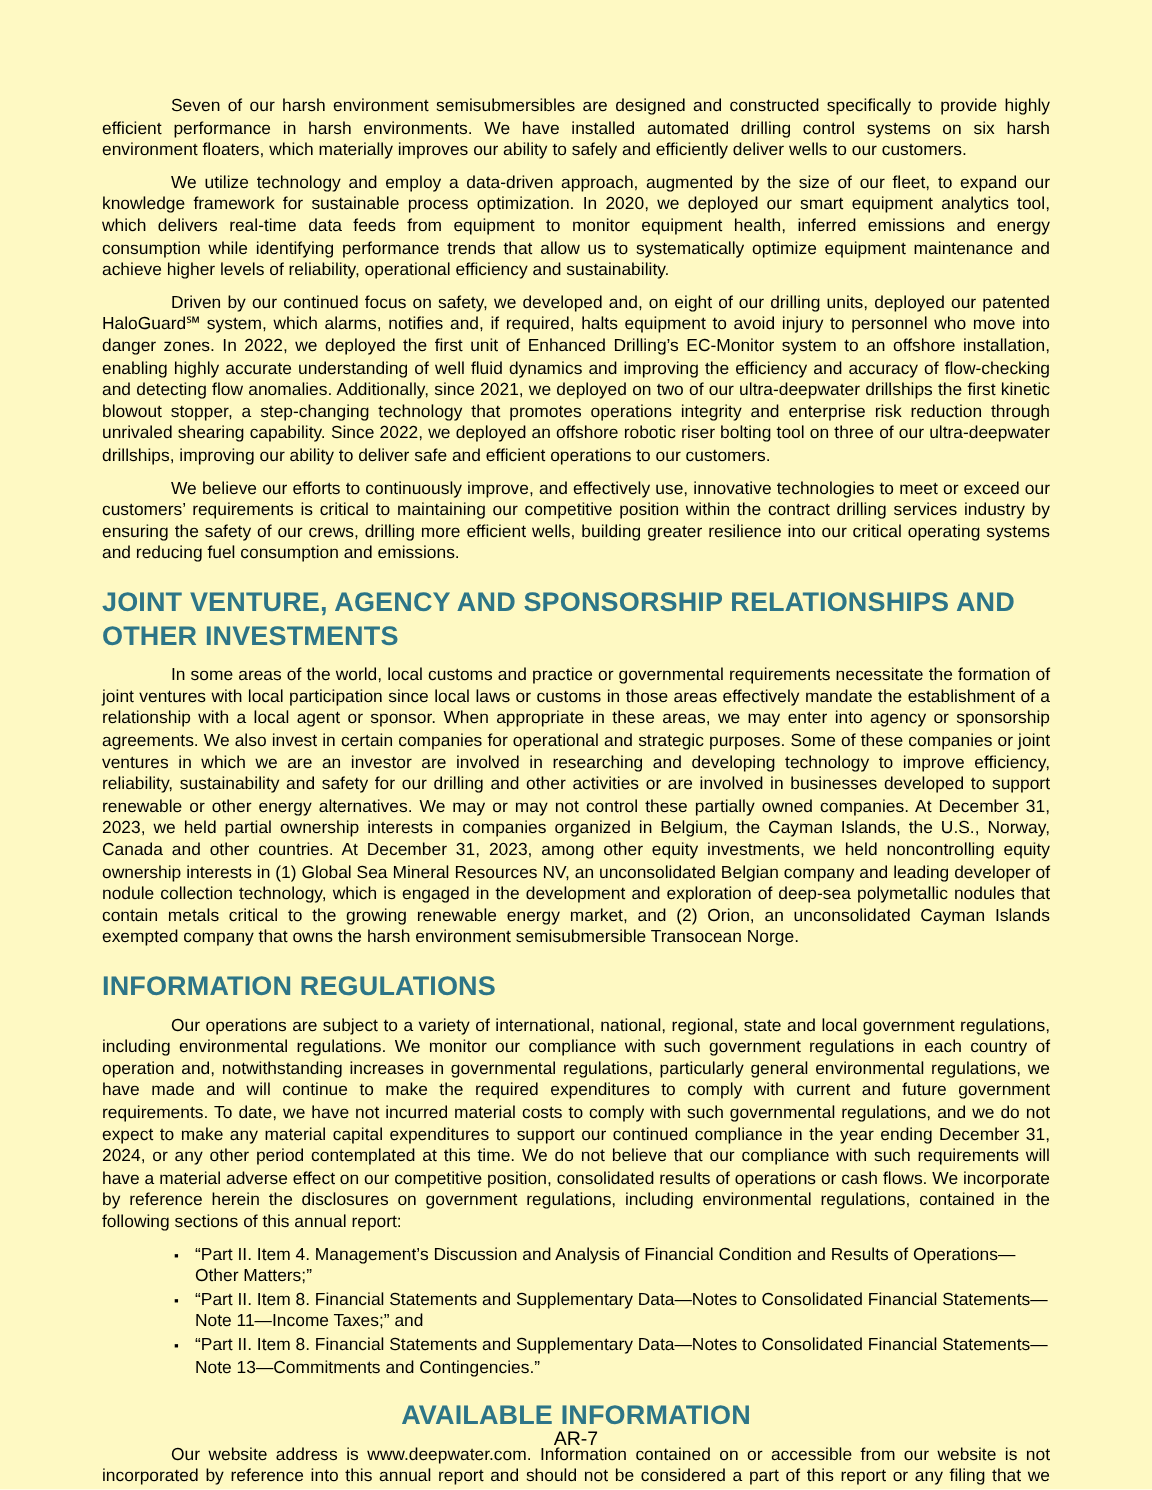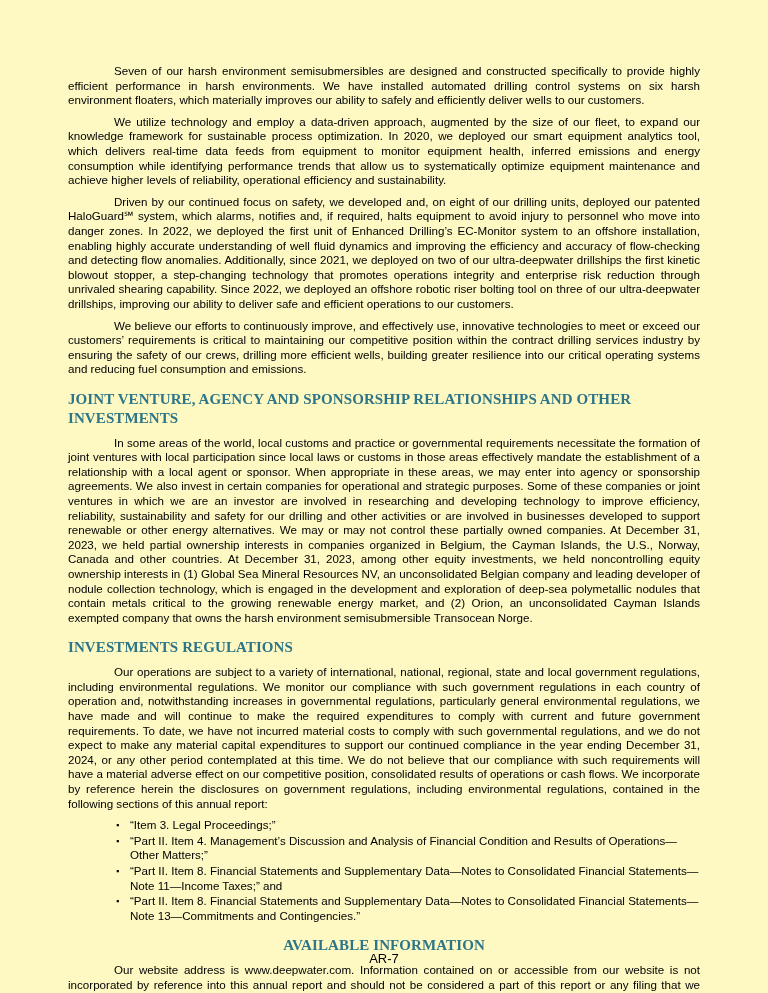--- a/index.html
+++ b/index.html
@@ -16,22 +16,22 @@
     line-height: 1.26;
     color: #000000;
     overflow: hidden;
   }
   p.para {
     margin: 0 0 7px 0;
     text-align: justify;
     text-indent: 46px;
   }
   h2.section-heading {
-    font-family: Liberation Serif, serif;
-    font-size: 15px;
+    font-family: Liberation Sans, sans-serif;
+    font-size: 18px;
     font-weight: bold;
     margin: 13px 0 8px 0;
     letter-spacing: 0.1px;
   }
   ul.bullet-list {
     list-style: none;
     margin: 0 0 7px 0;
     padding: 0 0 0 48px;
   }
   ul.bullet-list li {
@@ -68,26 +68,25 @@
   <p class="para">We utilize technology and employ a data-driven approach, augmented by the size of our fleet, to expand our knowledge framework for sustainable process optimization.  In 2020, we deployed our smart equipment analytics tool, which delivers real-time data feeds from equipment to monitor equipment health, inferred emissions and energy consumption while identifying performance trends that allow us to systematically optimize equipment maintenance and achieve higher levels of reliability, operational efficiency and sustainability.</p>
 
   <p class="para">Driven by our continued focus on safety, we developed and, on eight of our drilling units, deployed our patented HaloGuard℠ system, which alarms, notifies and, if required, halts equipment to avoid injury to personnel who move into danger zones.  In 2022, we deployed the first unit of Enhanced Drilling’s EC-Monitor system to an offshore installation, enabling highly accurate understanding of well fluid dynamics and improving the efficiency and accuracy of flow-checking and detecting flow anomalies.  Additionally, since 2021, we deployed on two of our ultra-deepwater drillships the first kinetic blowout stopper, a step-changing technology that promotes operations integrity and enterprise risk reduction through unrivaled shearing capability.  Since 2022, we deployed an offshore robotic riser bolting tool on three of our ultra-deepwater drillships, improving our ability to deliver safe and efficient operations to our customers.</p>
 
   <p class="para">We believe our efforts to continuously improve, and effectively use, innovative technologies to meet or exceed our customers’ requirements is critical to maintaining our competitive position within the contract drilling services industry by ensuring the safety of our crews, drilling more efficient wells, building greater resilience into our critical operating systems and reducing fuel consumption and emissions.</p>
 
   <h2 class="section-heading" style="color: rgb(45, 117, 135);">JOINT VENTURE, AGENCY AND SPONSORSHIP RELATIONSHIPS AND OTHER INVESTMENTS</h2>
 
   <p class="para"><span>In some areas of the world, local customs and practice or governmental requirements necessitate the formation of joint ventures with local participation since local laws or customs in those areas effectively mandate the establishment of a relationship with a local agent or sponsor.  When appropriate in these areas, we may enter into agency or sponsorship agreements.  We also invest in certain companies for operational and strategic purposes.  Some of these companies or joint ventures in which we are an investor are involved in researching and developing technology to improve efficiency, reliability, sustainability and safety for our drilling and other activities or are involved in businesses developed to support renewable or other energy alternatives.  We may or may not control these partially owned companies.  At December 31, 2023, we held partial ownership interests in companies organized in Belgium, the Cayman Islands, the U.S., Norway, Canada and other countries.  At December 31, 2023, among other equity investments, we held noncontrolling equity ownership interests in (1) Global Sea Mineral Resources NV, an unconsolidated Belgian company and leading developer of nodule collection technology, which is engaged in the development and exploration of deep-sea polymetallic nodules that contain metals critical to the growing renewable energy market, and (2) Orion, an unconsolidated Cayman Islands exempted company that owns the harsh environment semisubmersible </span><span class="italic">Transocean Norge</span><span>.</span></p>
 
-  <h2 class="section-heading" style="color: rgb(45, 117, 135);">INVESTMENTS REGULATIONS</h2>
+  <h2 class="section-heading" style="color: rgb(45, 117, 135);">INFORMATION REGULATIONS</h2>
 
   <p class="para">Our operations are subject to a variety of international, national, regional, state and local government regulations, including environmental regulations.  We monitor our compliance with such government regulations in each country of operation and, notwithstanding increases in governmental regulations, particularly general environmental regulations, we have made and will continue to make the required expenditures to comply with current and future government requirements.  To date, we have not incurred material costs to comply with such governmental regulations, and we do not expect to make any material capital expenditures to support our continued compliance in the year ending December 31, 2024, or any other period contemplated at this time.  We do not believe that our compliance with such requirements will have a material adverse effect on our competitive position, consolidated results of operations or cash flows.  We incorporate by reference herein the disclosures on government regulations, including environmental regulations, contained in the following sections of this annual report:</p>
 
   <ul class="bullet-list">
-    <li>“Item 3. Legal Proceedings;”</li>
     <li>“Part II. Item 4. Management’s Discussion and Analysis of Financial Condition and Results of Operations—Other Matters;”</li>
     <li>“Part II. Item 8. Financial Statements and Supplementary Data—Notes to Consolidated Financial Statements—Note 11—Income Taxes;” and</li>
     <li>“Part II. Item 8. Financial Statements and Supplementary Data—Notes to Consolidated Financial Statements—Note 13—Commitments and Contingencies.”</li>
   </ul>
 
   <h2 class="section-heading" style="color: rgb(45, 117, 135); text-align: center;">AVAILABLE INFORMATION</h2>
 
   <p class="para"><span>Our website address is </span><span class="italic">www.deepwater.com</span><span>.  Information contained on or accessible from our website is not incorporated by reference into this annual report and should not be considered a part of this report or any filing that we make with the SEC.  Furthermore, references to our website URLs are intended to be inactive textual references only.  We make available on this website free of charge, our annual reports on Form 10-K, quarterly reports on Form 10-Q, current reports on Form 8-K and amendments to those reports as soon as reasonably practicable after we electronically file those materials with, or furnish those materials to, the SEC.  You may also find on our website information related to our corporate governance, board committees and company code of business conduct and ethics.  The SEC also maintains a website, </span></p>
 
   <div class="page-footer">AR-7</div>

